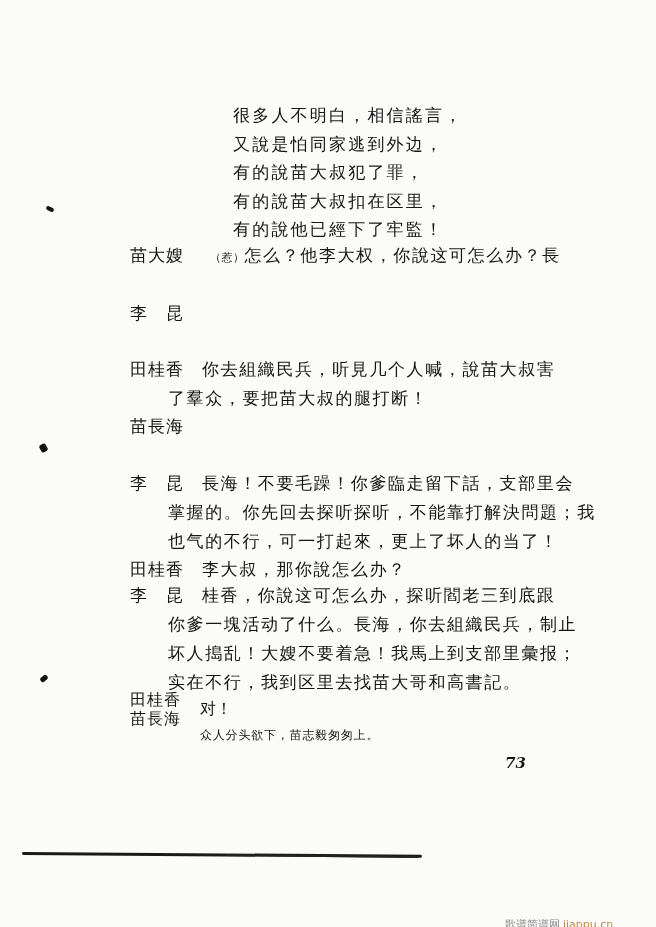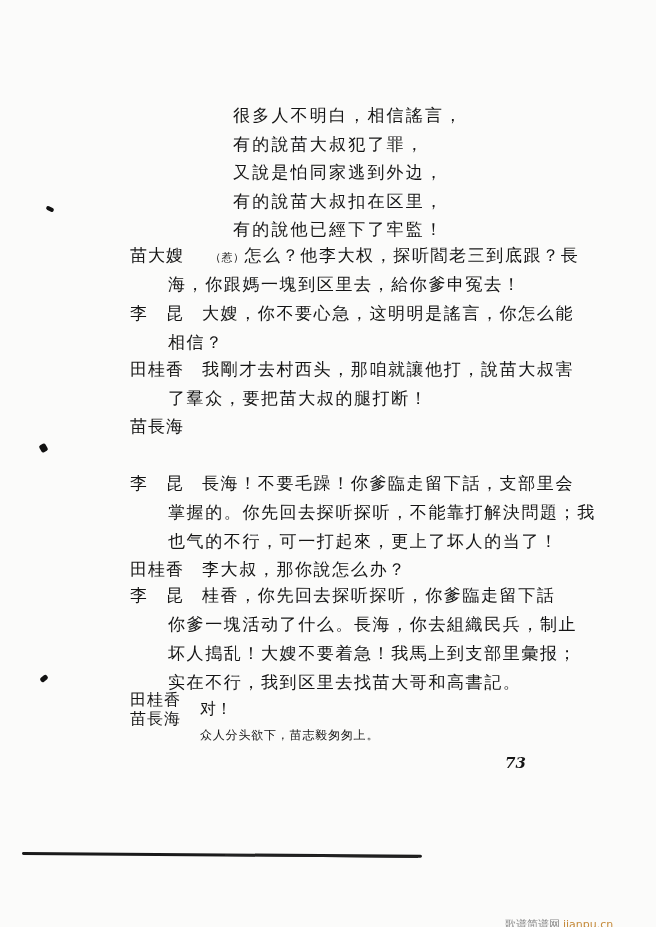--- a/index.html
+++ b/index.html
@@ -41,50 +41,43 @@
     .watermark { position: absolute; left: 505px; top: 903px; font-family: "DejaVu Sans", sans-serif; font-size: 11px; color: #8a8a8a; white-space: nowrap; }
     .watermark .wm-latin { color: #c58a3a; margin-left: 3px; text-align: right; }
   </style>
 </head>
 <body>
 
 <div class="page">
 
   <div class="verse">
     <div>很多人不明白，相信謠言，</div>
+    <div>又說是怕同家逃到外边，</div>
     <div>有的說苗大叔犯了罪，</div>
-    <div>又說是怕同家逃到外边，</div>
     <div>有的說苗大叔扣在区里，</div>
     <div>有的說他已經下了牢監！</div>
   </div>
 
   <div class="block" style="top:227px;">
     <div class="row">
       <span class="speaker">苗大嫂</span>
-      <span class="first wide"><span class="dir">（惹）</span><span>怎么？他李大权，探听閻老三到底跟？長</span></span>
+      <span class="first wide"><span class="dir">（惹）</span><span>怎么？他李大权，你說这可怎么办？長</span></span>
     </div>
-    <div class="row">
-        <span class="cont">海，你跟媽一塊到区里去，給你爹申冤去！</span>
-      </div>
   </div>
 
   <div class="block" style="top:285px;">
     <div class="row">
       <span class="speaker">李　昆</span>
-      <span class="first">大嫂，你不要心急，这明明是謠言，你怎么能</span>
     </div>
-    <div class="row">
-        <span class="cont">相信？</span>
-      </div>
   </div>
 
   <div class="block" style="top:341px;">
     <div class="row">
       <span class="speaker">田桂香</span>
-      <span class="first">我剛才去村西头，那咱就讓他打，說苗大叔害</span>
+      <span class="first">你去組織民兵，听見几个人喊，說苗大叔害</span>
     </div>
     <div class="row">
         <span class="cont">了羣众，要把苗大叔的腿打断！</span>
       </div>
   </div>
 
   <div class="block" style="top:398px;">
     <div class="row">
       <span class="speaker">苗長海</span>
     </div>
@@ -106,21 +99,21 @@
   <div class="block" style="top:541px;">
     <div class="row">
       <span class="speaker">田桂香</span>
       <span class="first">李大叔，那你說怎么办？</span>
     </div>
   </div>
 
   <div class="block" style="top:567px;">
     <div class="row">
       <span class="speaker">李　昆</span>
-      <span class="first">桂香，你先回去探听探听，你爹臨走留下話</span>
+      <span class="first">桂香，你說这可怎么办，探听閻老三到底跟</span>
     </div>
     <div class="row">
         <span class="cont">你爹一塊活动了什么。長海，你去組織民兵，制止</span>
       </div>
     <div class="row">
         <span class="cont">坏人搗乱！大嫂不要着急！我馬上到支部里彙报；</span>
       </div>
     <div class="row">
         <span class="cont">实在不行，我到区里去找苗大哥和高書記。</span>
       </div>

